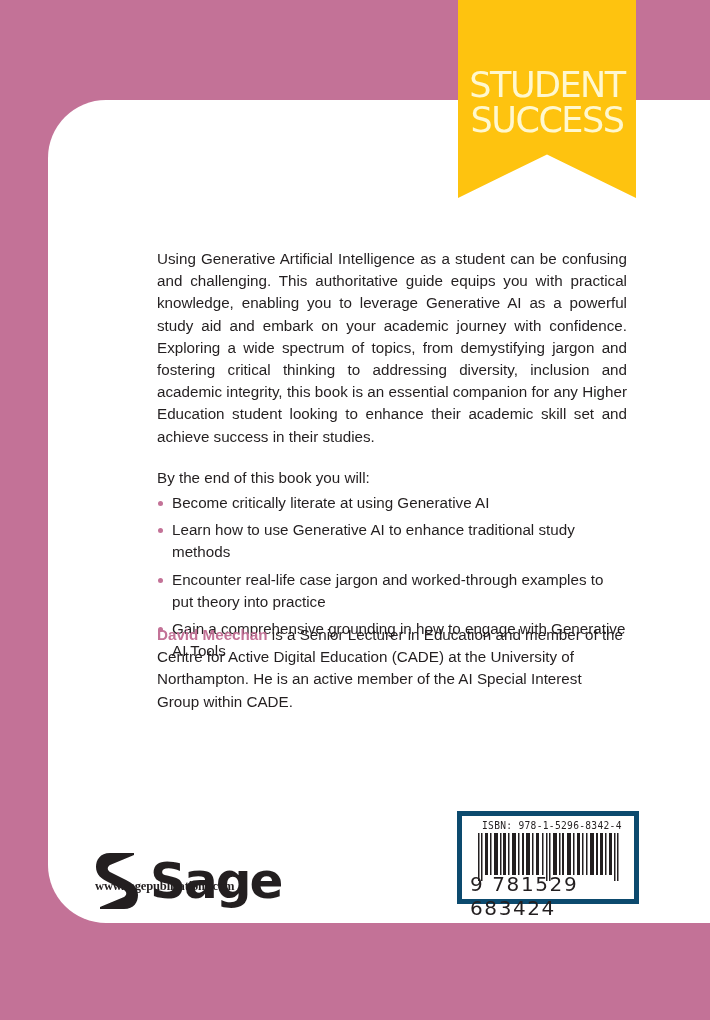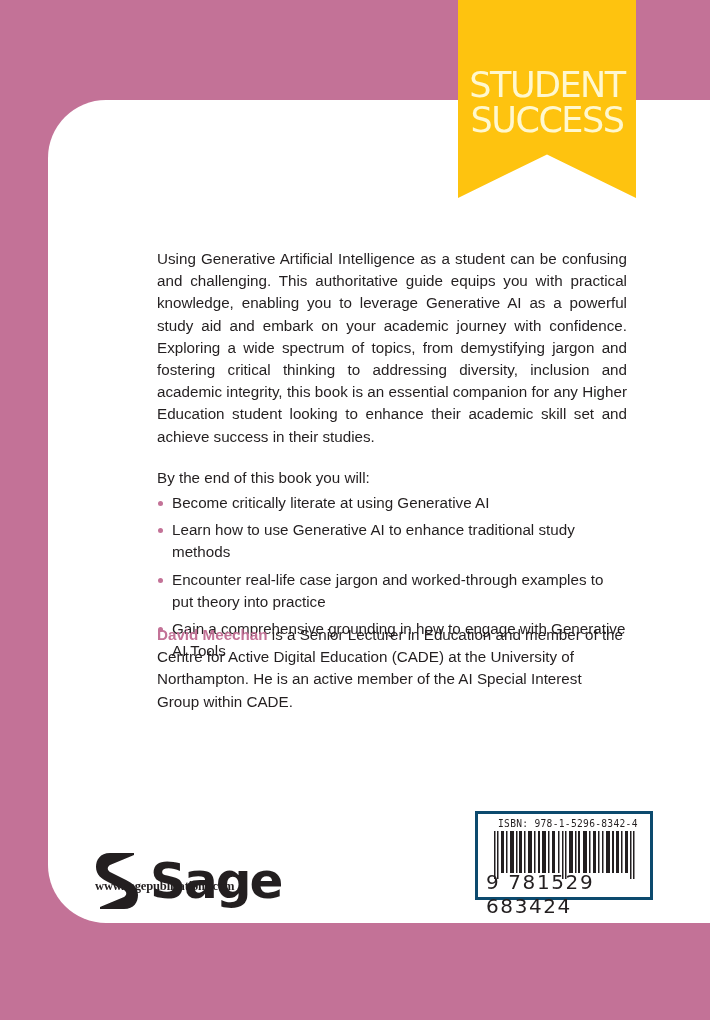--- a/index.html
+++ b/index.html
@@ -55,22 +55,22 @@
     font-family:"DejaVu Sans", sans-serif; font-weight:bold;
     font-size:50px; letter-spacing:-2px; color:#231f20; margin-left:12px;
     line-height:60px;
   }
   .url {
     position:absolute; left:95px; top:879px;
     font-family:Liberation Serif, serif; font-weight:bold; font-size:12.6px;
     color:#231f20; letter-spacing:-0.2px;
   }
   .barcode-box {
-    position:absolute; left:475px; top:811px; width:172px; height:83px;
-    border:3px solid #0c4a6e; background:#fff;
+    position:absolute; left:457px; top:811px; width:172px; height:83px;
+    border:5px solid #0c4a6e; background:#fff;
   }
   .isbn-text {
     position:absolute; left:20px; top:4px; font-family:"DejaVu Sans Mono", monospace;
     font-size:9.6px; color:#231f20; letter-spacing:0.3px;
   }
   .bars { position:absolute; left:16px; top:17px; width:142px; height:48px; }
   .barcode-digits {
     position:absolute; left:8px; top:56px; font-family:"DejaVu Sans", sans-serif;
     font-size:20px; color:#231f20; letter-spacing:1.6px; background:transparent;
   }

